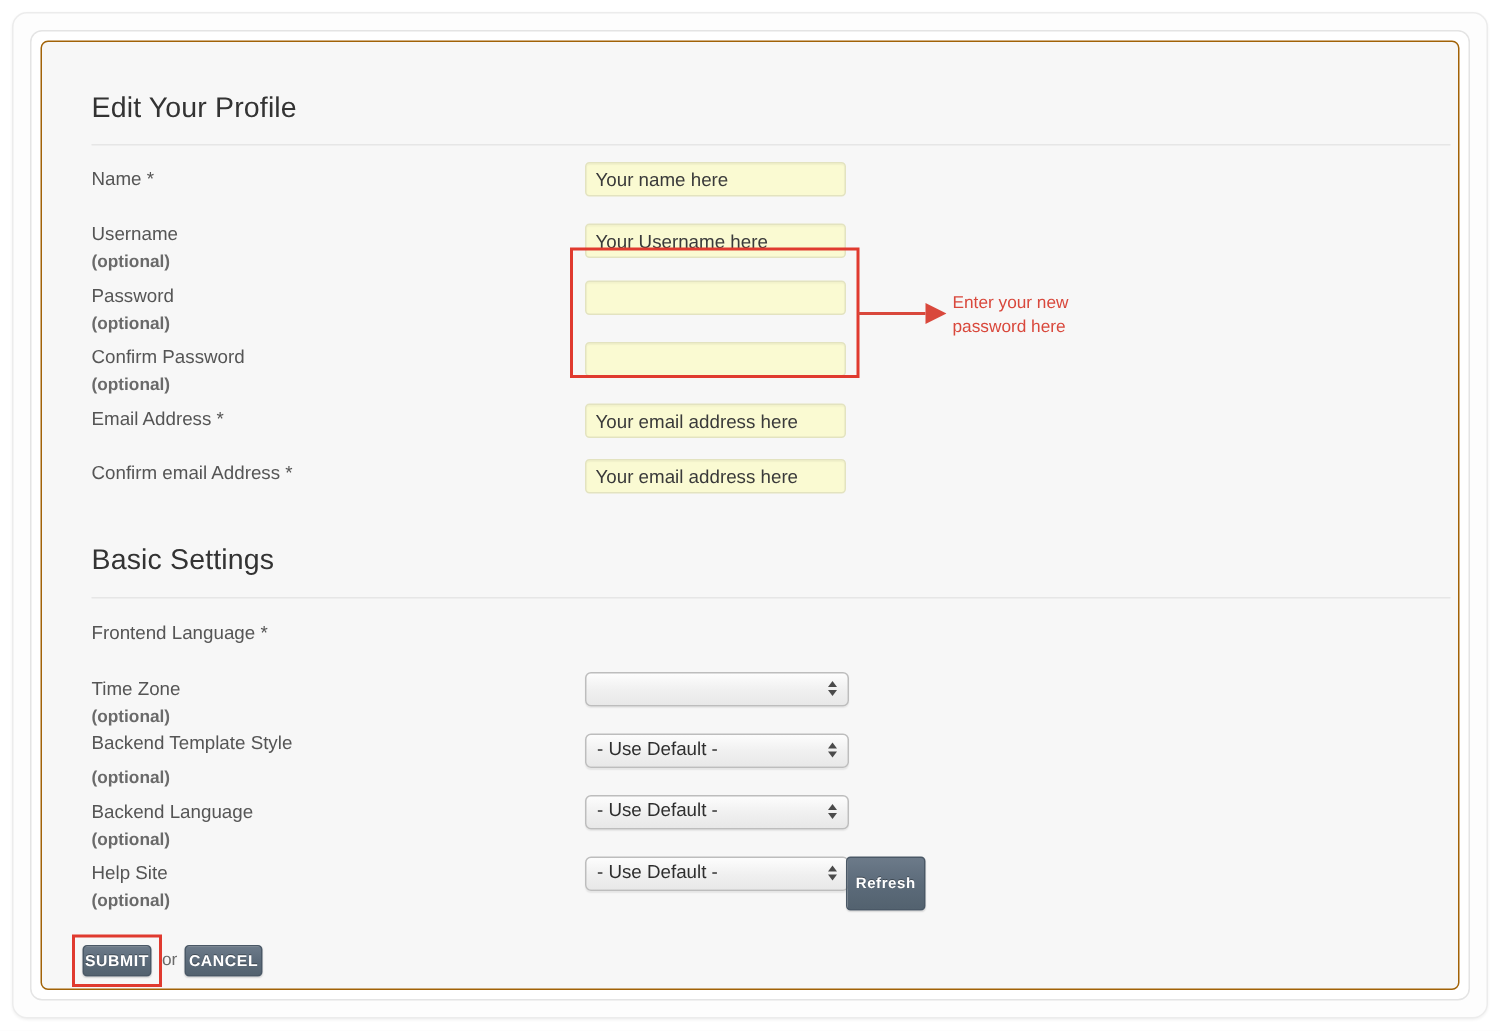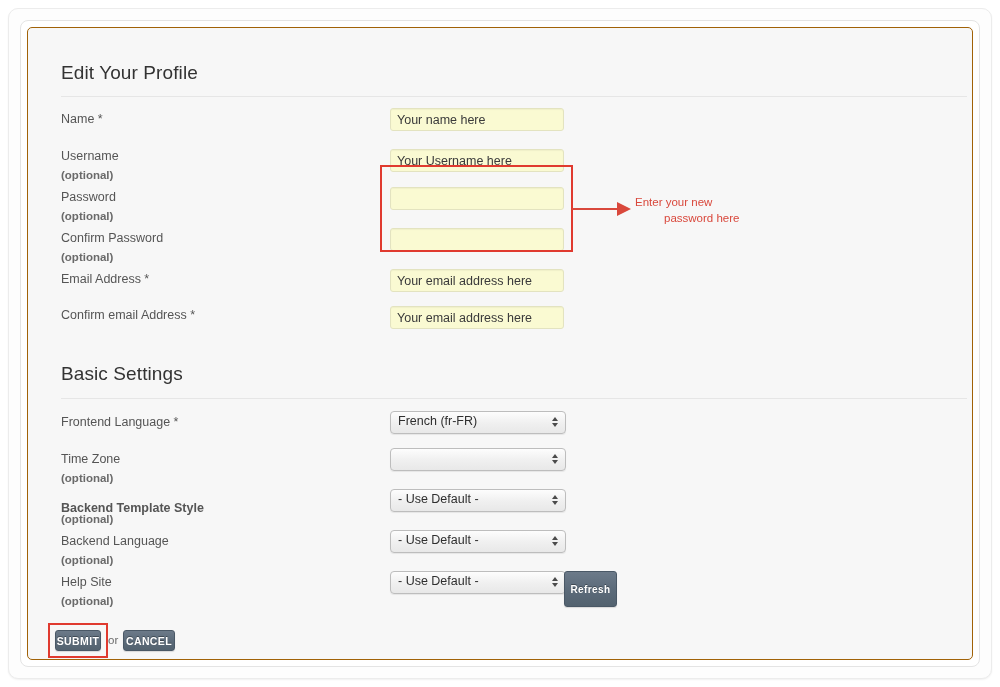--- a/index.html
+++ b/index.html
@@ -212,47 +212,39 @@
     <input class="text-input" type="text" style="top: 278px;" placeholder="Your email address here">
 
     <div class="anno-box" style="left:352px; top:137px; width:193px; height:87px;"></div>
 
     <svg class="anno-arrow-svg" style="left:543px; top:168px;" width="60" height="26" viewBox="0 0 60 26">
       <line x1="1" y1="13" x2="46" y2="13" stroke="#d9483c" stroke-width="2"></line>
       <polygon points="46,6 60,13 46,20" fill="#d9483c"></polygon>
     </svg>
 
     <div class="anno-text" style="left:607px; top:166px;">Enter your new</div>
-    <div class="anno-text" style="left:607px; top:182px;margin-left:29px;">password here</div>
+    <div class="anno-text" style="left:607px; top:182px;">password here</div>
 
     <div class="section-heading" style="top:335px;">Basic Settings</div>
     <div class="section-rule" style="top:370px;"></div>
 
     <div class="field-label" style="top:387px;">Frontend Language *</div>
 
     <div class="field-label" style="top:424px;">Time Zone</div>
     <div class="optional-label" style="top:444px;">(optional)</div>
 
-    <div class="field-label" style="top:473px;font-weight:bold;">Backend Template Style</div>
+    <div class="field-label" style="top:460px;">Backend Template Style</div>
     <div class="optional-label" style="top:485px;">(optional)</div>
 
     <div class="field-label" style="top:506px;">Backend Language</div>
     <div class="optional-label" style="top:526px;">(optional)</div>
 
     <div class="field-label" style="top:547px;">Help Site</div>
     <div class="optional-label" style="top:567px;">(optional)</div>
 
-    <div class="select-wrap" style="top:383px;">
-      <div class="select-box"></div>
-      <div class="select-value">French (fr-FR)</div>
-      <div class="select-stepper">
-        <span class="stepper-up"></span>
-            <span class="stepper-down"></span>
-      </div>
-    </div>
 
     <div class="select-wrap" style="top:420px;">
       <div class="select-box"></div>
       <div class="select-stepper">
         <span class="stepper-up"></span>
             <span class="stepper-down"></span>
       </div>
     </div>
 
     <div class="select-wrap" style="top:461px;">

